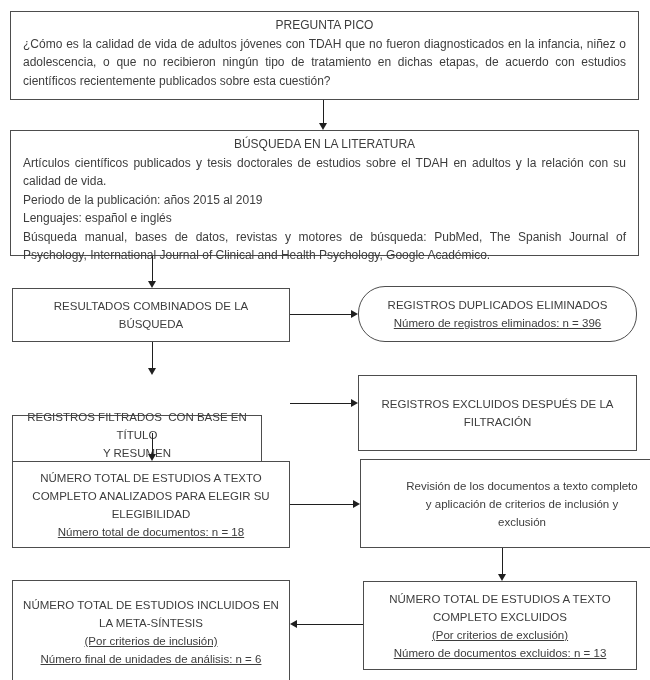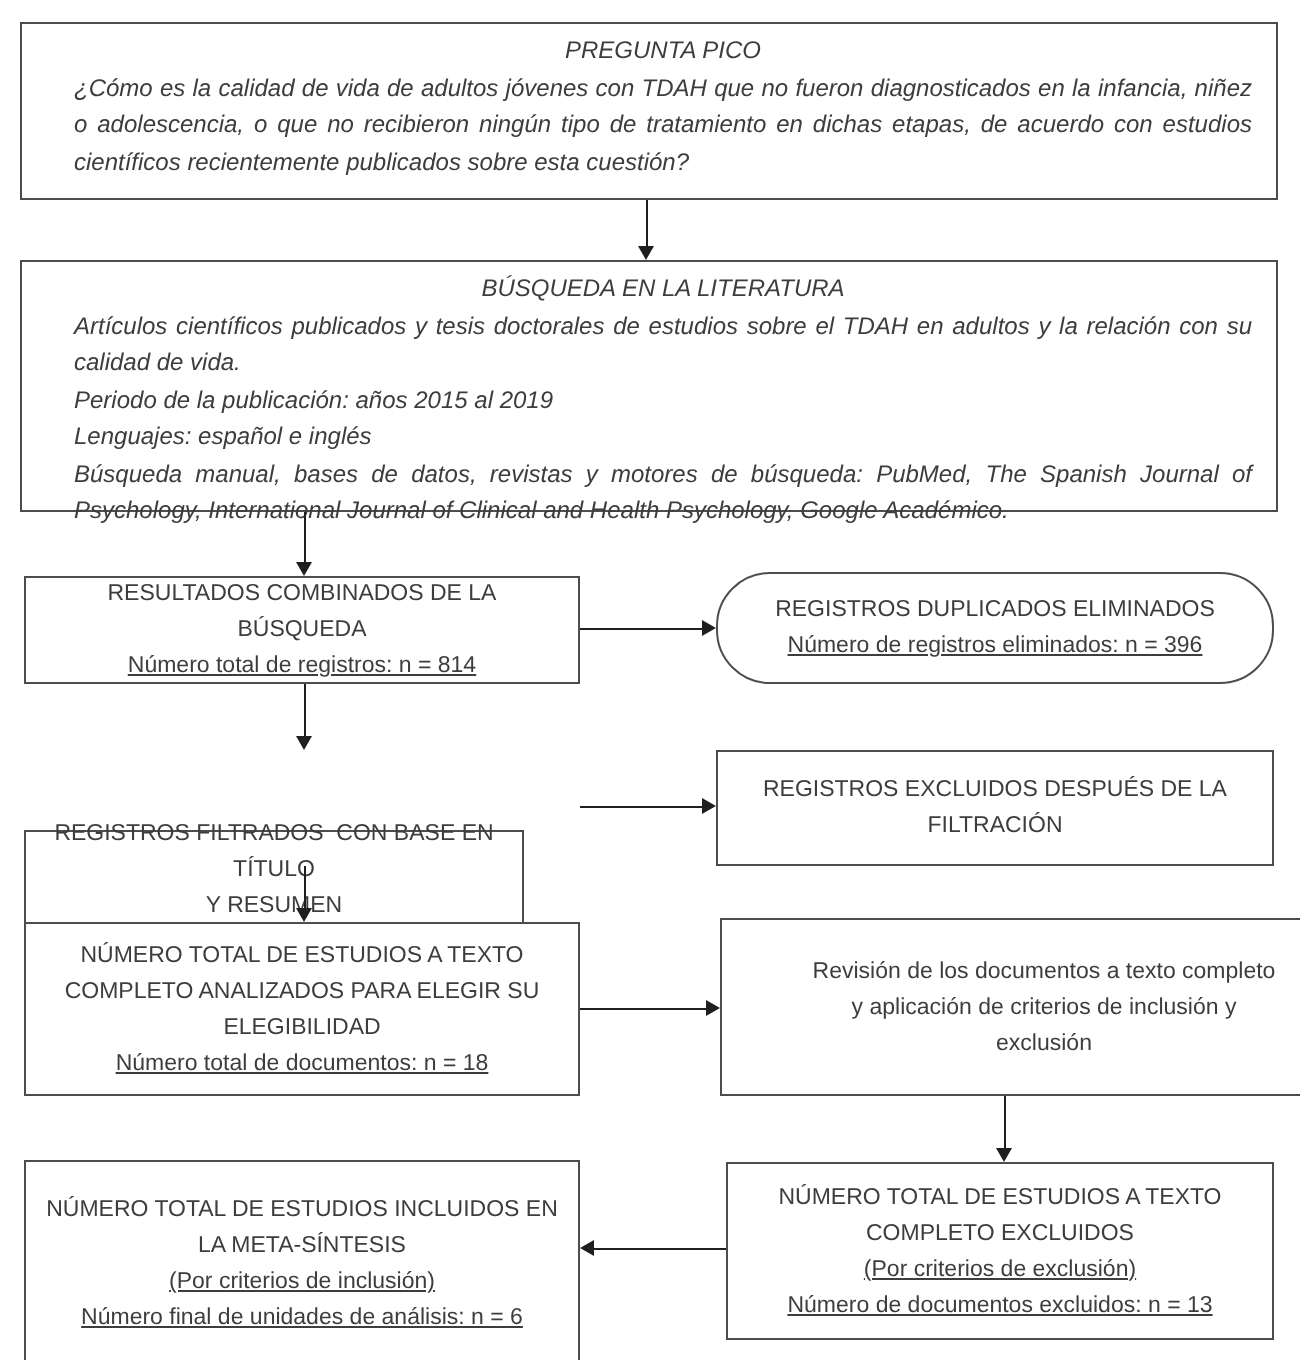--- a/index.html
+++ b/index.html
@@ -13,21 +13,21 @@
     color: #3d3d3d;
     -webkit-font-smoothing: antialiased;
   }
   .box {
     position: absolute;
     border: 1px solid #4d4d4d;
     background: #ffffff;
     box-sizing: border-box;
   }
   
-  .wide { padding: 4px 12px 2px 26px; font-size: 12px; line-height: 18.5px; font-style: italic; }
+  .wide { padding: 4px 12px 2px 12px; font-size: 12px; line-height: 18.5px; }
   .wide .w-title { text-align: center; font-weight: 400; margin: 0 0 0 0; }
   .wide p { margin: 0; }
   .just { text-align: justify; }
   
   .small {
     display: flex; flex-direction: column;
     align-items: center; justify-content: center;
     text-align: center;
     font-size: 11.5px; line-height: 18px;
     padding: 2px 5px;
@@ -63,21 +63,21 @@
     content: ""; position: absolute; left: 0; top: 0;
     border-top: 4.5px solid transparent; border-bottom: 4.5px solid transparent;
     border-right: 7px solid #1f1f1f;
   }
   
   #box-pico        { left: 10px;  top: 11px;  width: 629px; height: 89px; }
   #box-literatura  { left: 10px;  top: 130px; width: 629px; height: 126px; }
   #box-combinados  { left: 12px;  top: 288px; width: 278px; height: 54px; }
   #box-duplicados  { left: 358px; top: 286px; width: 279px; height: 56px; border-radius: 27px; }
   #box-filtrados   { left: 12px;  top: 375px; width: 250px; height: 58px; margin-top: 40px; }
-  #box-exc-filtr   { left: 358px; top: 375px; width: 279px; height: 58px; }
+  #box-exc-filtr   { left: 358px; top: 375px; width: 279px; height: 76px; }
   #box-elegibilidad{ left: 12px;  top: 461px; width: 278px; height: 87px; }
   #box-revision    { left: 360px; top: 459px; width: 324px; height: 89px; }
   #box-incluidos   { left: 12px;  top: 580px; width: 278px; height: 104px; }
   #box-exc-texto   { left: 363px; top: 581px; width: 274px; height: 89px; }
   
   #conn-pico-busqueda      { left: 319px; top: 100px; height: 30px; }
   #conn-busqueda-combinados{ left: 148px; top: 256px; height: 32px; }
   #conn-combinados-duplicados { left: 290px; top: 310px; width: 68px; }
   #conn-combinados-filtrados  { left: 148px; top: 342px; height: 33px; }
   #conn-filtrados-excluidos   { left: 290px; top: 399px; width: 68px; }
@@ -98,21 +98,20 @@
   <p class="w-title">BÚSQUEDA EN LA LITERATURA</p>
   <p class="just">Artículos científicos publicados y tesis doctorales de estudios sobre el TDAH en adultos y la relación con su calidad de vida.</p>
   <p>Periodo de la publicación: años 2015 al 2019</p>
   <p>Lenguajes: español e inglés</p>
   <p class="just">Búsqueda manual, bases de datos, revistas y motores de búsqueda: PubMed, The Spanish Journal of Psychology, International Journal of Clinical and Health Psychology, Google Académico.</p>
 </section>
 
 <section class="box small" id="box-combinados">
   <div class="pre">RESULTADOS COMBINADOS DE LA
 BÚSQUEDA</div>
-  <p class="stat">Número total de registros: n = 814</p>
 </section>
 
 <section class="box small" id="box-duplicados">
   <div class="pre">REGISTROS DUPLICADOS ELIMINADOS</div>
   <p class="stat">Número de registros eliminados: n = 396</p>
 </section>
 
 <section class="box small" id="box-filtrados">
   <div class="pre">REGISTROS FILTRADOS&nbsp; CON BASE EN TÍTULO
 Y RESUMEN</div>

